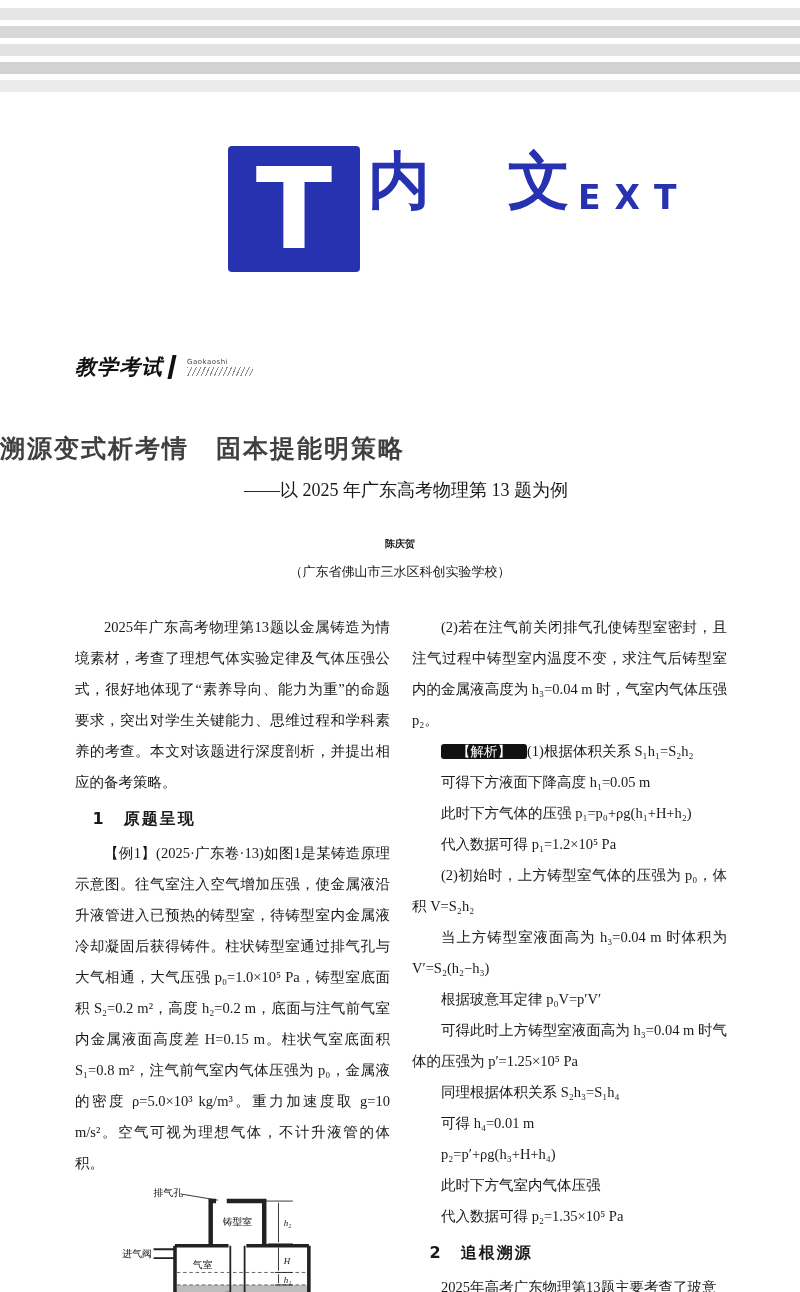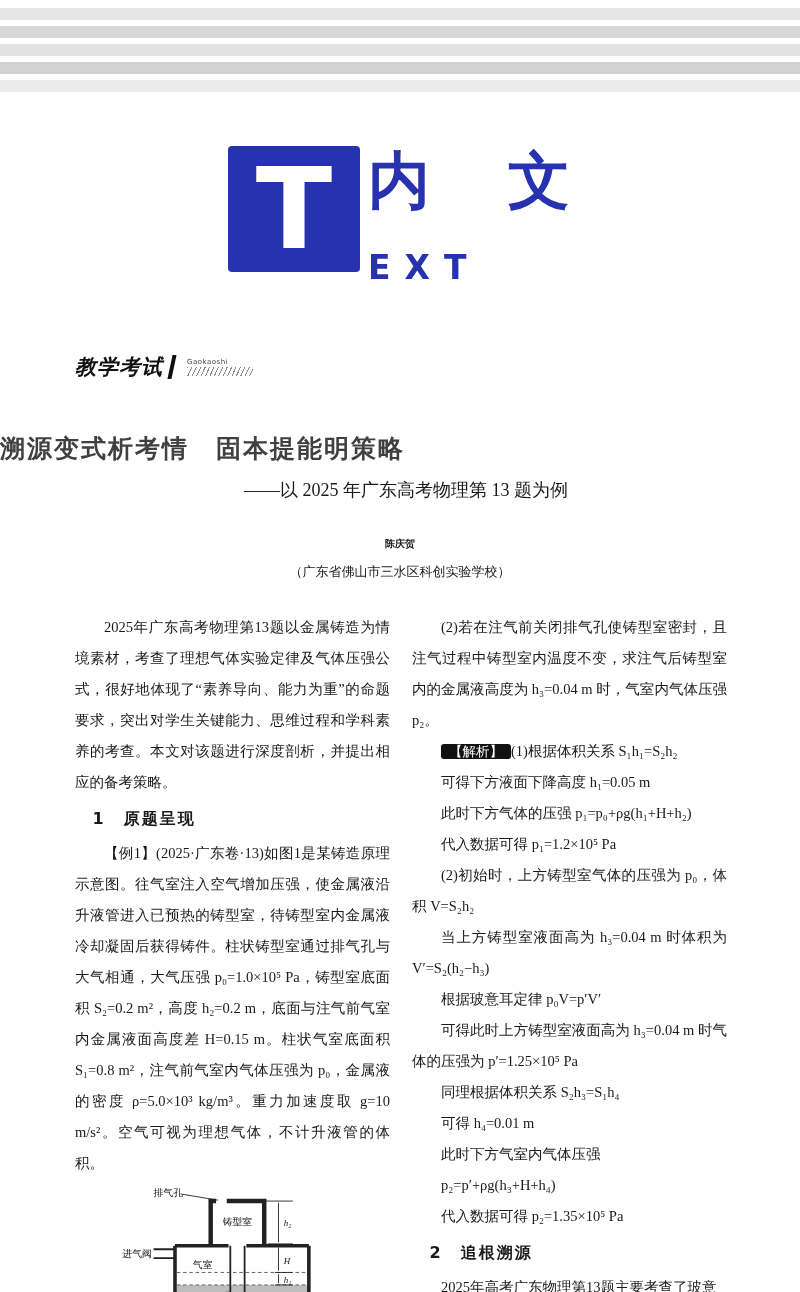--- a/index.html
+++ b/index.html
@@ -18,21 +18,21 @@
   .s4{ background:#d2d2d2; } .s5{ background:#ebebeb; }
 
   
   .masthead{ position:absolute; top:146px; left:228px; display:flex; align-items:flex-start; }
   .t-box{
     width:132px; height:126px; background:var(--accent); color:#fff;
     display:flex; align-items:center; justify-content:center;
     font-family:"DejaVu Sans","Liberation Sans",sans-serif; font-weight:bold;
     font-size:112px; line-height:1; border-radius:4px;
   }
-  .mast-right{ margin-left:8px; display:flex; flex-direction:column; }
+  .mast-right{ margin-left:8px; display:flex; flex-direction:row; }
   .neiwen{
     color:var(--accent); font-family:"DejaVu Sans","Liberation Sans",sans-serif;
     font-weight:bold; font-size:62px; line-height:70px; letter-spacing:8px; white-space:pre;
   }
   .ext{
     color:var(--accent); font-family:"DejaVu Sans","Liberation Sans",sans-serif;
     font-weight:bold; font-size:33px; letter-spacing:14px; margin-top:32px;
   }
 
   
@@ -53,21 +53,21 @@
   .affil{ position:absolute; top:563px; left:0; width:100%; text-align:center; font-size:13px; }
 
   
   .columns{ position:absolute; top:612px; left:75px; width:652px; display:flex; gap:22px; }
   .col{ width:315px; font-size:14.5px; line-height:31px; text-align:justify; }
   .para{ margin:0; text-indent:2em; }
   .sec{ font-family:"DejaVu Sans","Liberation Sans",sans-serif; font-weight:bold;
     font-size:16px; line-height:34px; margin:4px 0 2px; padding-left:1.1em;
     text-indent:0; letter-spacing:2px; text-align:left; }
   .step{ margin:0; text-indent:2em; }
-  .jiexi{ background:#111; color:#fff; border-radius:3px; padding:0 8px; font-size:13.5px; }
+  .jiexi{ background:#111; color:#fff; border-radius:3px; padding:0 16px; font-size:13.5px; }
 
   
   .figure{ margin-top:6px; text-align:center; text-indent:0; line-height:0; }
   .figure svg text{ font-family:"Liberation Serif","DejaVu Serif",serif; fill:#111; }
 </style>
 </head>
 <body>
 
 <div class="stripes">
   <div class="stripe s1"></div>
@@ -150,21 +150,21 @@
     <p class="step"><span class="jiexi">【解析】</span><span>(1)根据体积关系 S₁h₁=S₂h₂</span></p>
     <p class="step">可得下方液面下降高度 h₁=0.05 m</p>
     <p class="step">此时下方气体的压强 p₁=p₀+ρg(h₁+H+h₂)</p>
     <p class="step">代入数据可得 p₁=1.2×10⁵ Pa</p>
     <p class="step">(2)初始时，上方铸型室气体的压强为 p₀，体积 V=S₂h₂</p>
     <p class="step">当上方铸型室液面高为 h₃=0.04 m 时体积为 V′=S₂(h₂−h₃)</p>
     <p class="step">根据玻意耳定律 p₀V=p′V′</p>
     <p class="step">可得此时上方铸型室液面高为 h₃=0.04 m 时气体的压强为 p′=1.25×10⁵ Pa</p>
     <p class="step">同理根据体积关系 S₂h₃=S₁h₄</p>
     <p class="step">可得 h₄=0.01 m</p>
+    <p class="step">p₂=p′+ρg(h₃+H+h₄)</p>
     <p class="step">此时下方气室内气体压强</p>
-    <p class="step">p₂=p′+ρg(h₃+H+h₄)</p>
     <p class="step">代入数据可得 p₂=1.35×10⁵ Pa</p>
 
     <p class="sec">2　追根溯源</p>
     <p class="para">2025年高考广东物理第13题主要考查了玻意</p>
   </div>
 
 </div>
 
 </body></html>

